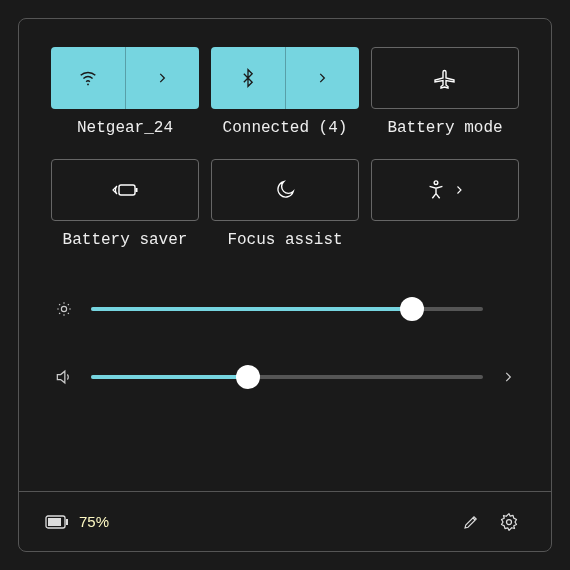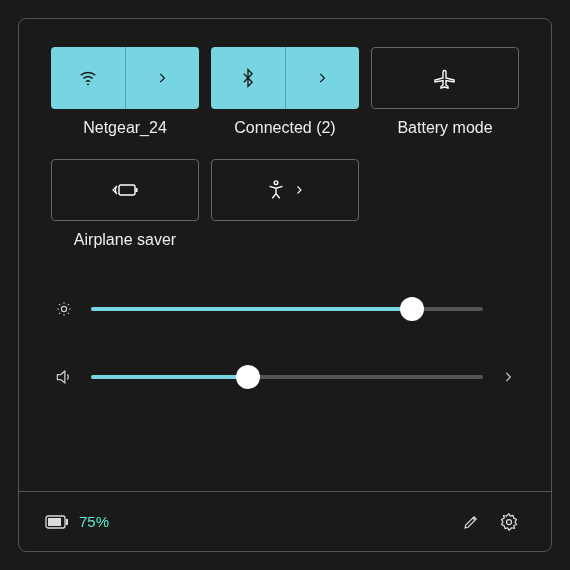--- a/index.html
+++ b/index.html
@@ -18,20 +18,21 @@
     height: 534px;
     border: 1px solid #555;
     border-radius: 8px;
     background: #1a1a1a;
     display: flex;
     flex-direction: column;
   }
   .content {
     flex: 1;
     padding: 28px 32px 10px 32px;
+    font-family: Liberation Mono, monospace;
   }
   .tile-grid {
     display: grid;
     grid-template-columns: repeat(3, 1fr);
     column-gap: 12px;
     row-gap: 8px;
   }
   .tile-wrap {
     display: flex;
     flex-direction: column;
@@ -135,21 +136,21 @@
     height: 60px;
     display: flex;
     align-items: center;
     padding: 0 26px;
   }
   .battery-group {
     display: flex;
     align-items: center;
     gap: 10px;
     font-size: 15px;
-    color: #5eead4;
+    color: #fef9c3;
   }
   .footer-spacer { flex: 1; }
   .footer-action {
     width: 32px;
     height: 32px;
     display: flex;
     align-items: center;
     justify-content: center;
     cursor: pointer;
     margin-left: 6px;
@@ -197,21 +198,21 @@
             </span>
           </div>
           <div class="half">
             <span>
               <svg width="14" height="14" viewBox="0 0 24 24" fill="none" stroke="#1a1a1a" stroke-width="2.2">
                   <path d="M9 5l7 7-7 7"></path>
                 </svg>
             </span>
           </div>
         </div>
-        <div class="tile-label">Connected (2)</div>
+        <div class="tile-label">Connected (4)</div>
       </div>
 
       <div class="tile-wrap">
         <div class="tile outline">
           <span>
             <svg width="24" height="24" viewBox="0 0 24 24" fill="none" stroke="#fff" stroke-width="1.4">
               <path d="M21 14l-8-2V6a1.5 1.5 0 0 0-3 0v6l-8 2v2l8-1.5V19l-2 1.5V22l3.5-1L15 22v-1.5L13 19v-4.5l8 1.5z"></path>
             </svg>
           </span>
         </div>
@@ -221,23 +222,33 @@
       <div class="tile-wrap">
         <div class="tile outline">
           <span>
             <svg width="28" height="20" viewBox="0 0 28 20" fill="none" stroke="#fff" stroke-width="1.4">
               <rect x="8" y="5" width="16" height="10" rx="2"></rect>
               <rect x="24.5" y="8" width="2" height="4" fill="#fff" stroke="none"></rect>
               <path d="M6 6l-4 4 4 4 M6 6c-2 2-2 6 0 8" stroke-width="1.2"></path>
             </svg>
           </span>
         </div>
-        <div class="tile-label">Airplane saver</div>
-      </div>
-
+        <div class="tile-label">Battery saver</div>
+      </div>
+
+      <div class="tile-wrap">
+        <div class="tile outline">
+          <span>
+            <svg width="22" height="22" viewBox="0 0 24 24" fill="none" stroke="#fff" stroke-width="1.5">
+              <path d="M21 13.5A8.5 8.5 0 1 1 10.5 3a6.5 6.5 0 0 0 10.5 10.5z"></path>
+            </svg>
+          </span>
+        </div>
+        <div class="tile-label">Focus assist</div>
+      </div>
 
       <div class="tile-wrap">
         <div class="tile outline">
           <span class="inline-arrow">
             <span>
               <svg width="22" height="22" viewBox="0 0 24 24" fill="none" stroke="#fff" stroke-width="1.5">
                 <circle cx="12" cy="4" r="2"></circle>
                 <path d="M5 8l7 2 7-2M12 10v6M12 16l-4 5M12 16l4 5"></path>
               </svg>
             </span>

